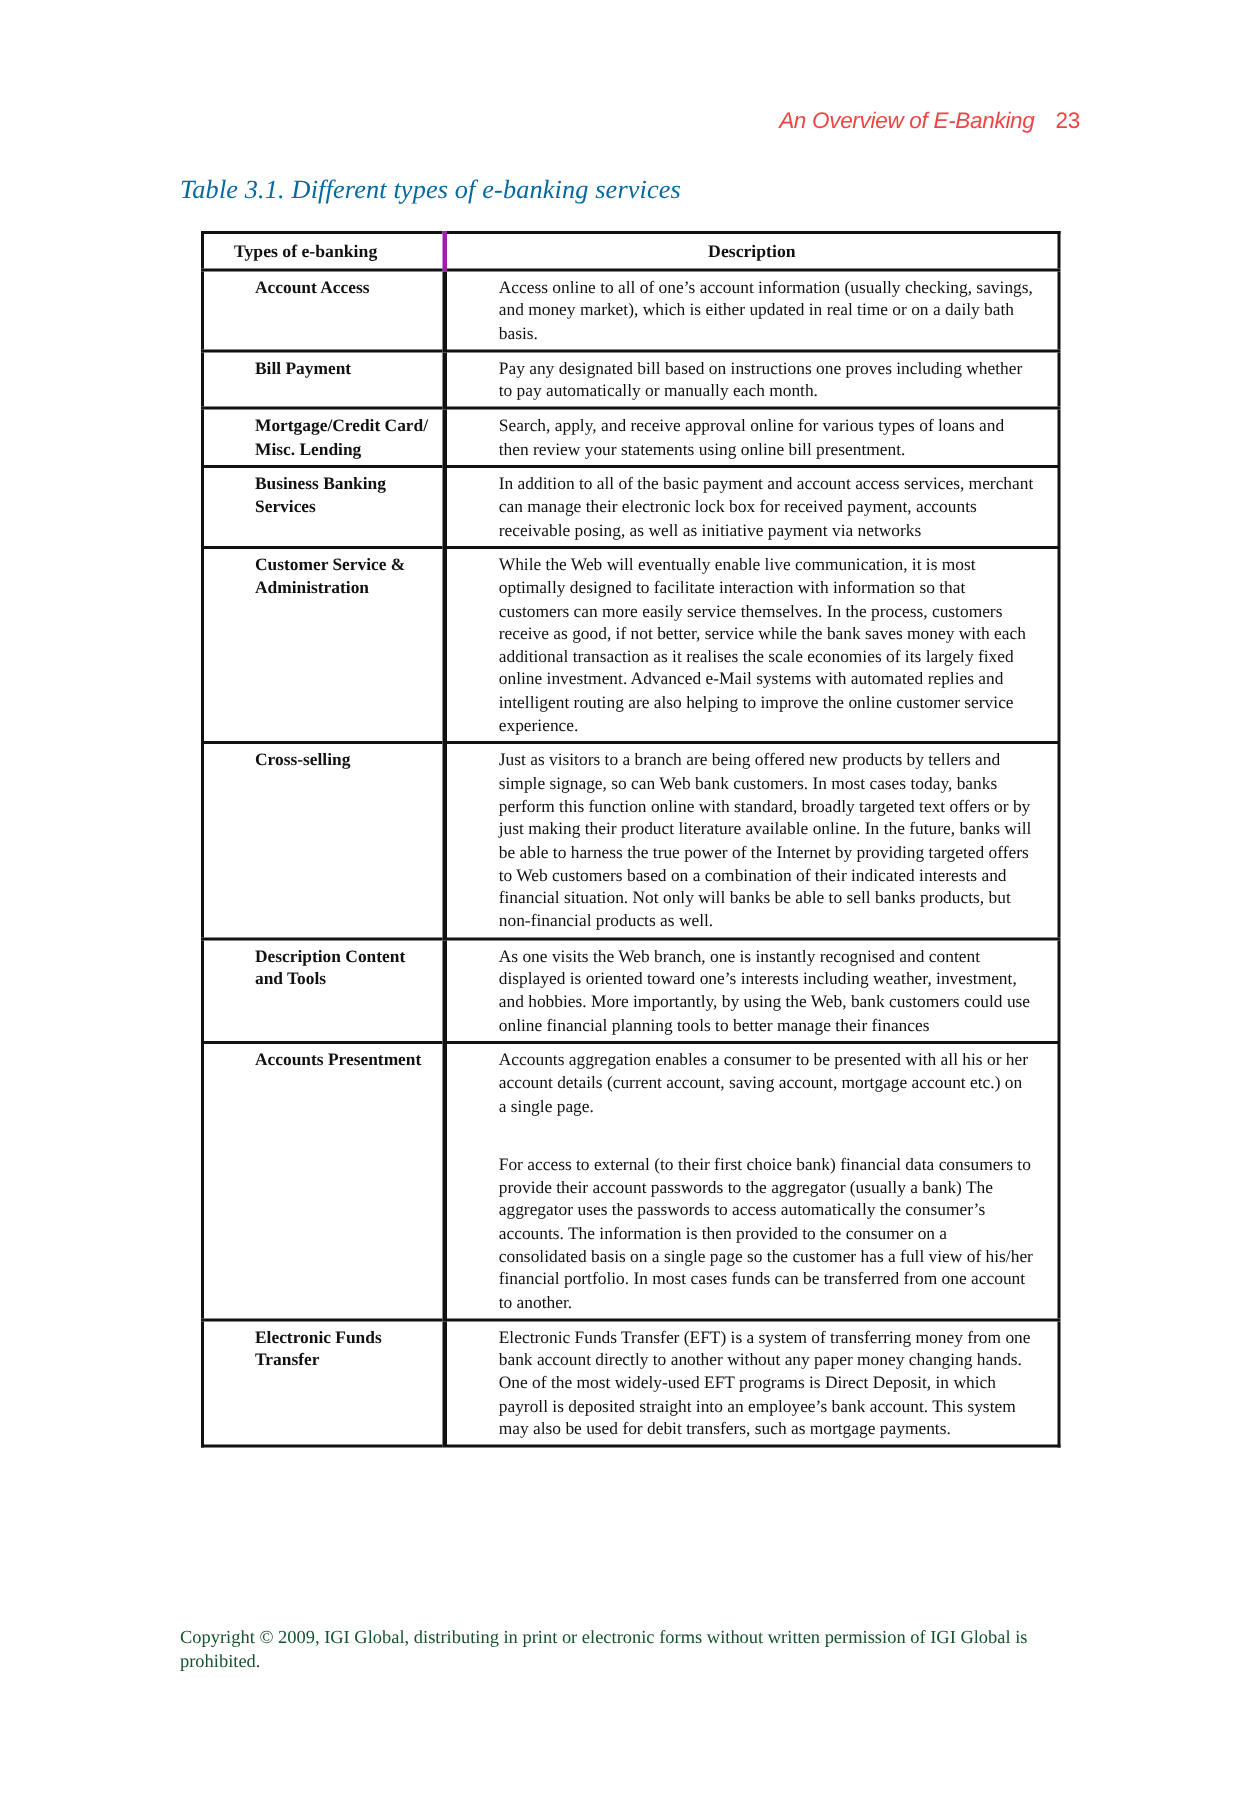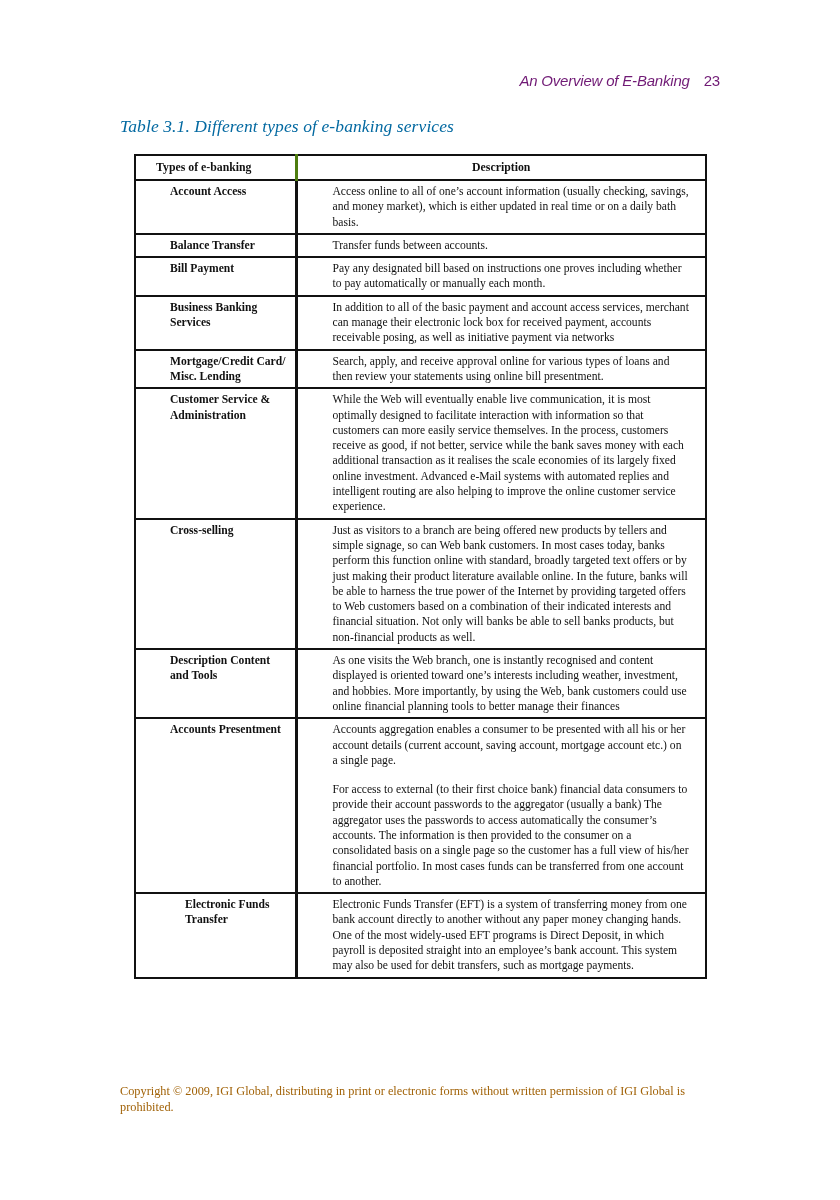--- a/index.html
+++ b/index.html
@@ -15,21 +15,21 @@
       color: #111111;
       font-family: "Liberation Serif", "DejaVu Serif", serif;
     }
     .running-header {
       position: absolute;
       top: 72px;
       right: 120px;
       font-family: "Liberation Sans", "DejaVu Sans", sans-serif;
       font-style: italic;
       font-size: 15px;
-      color: #701a75;
+      color: #ef4444;
       letter-spacing: -0.2px;
     }
     .running-header .page-num {
       font-style: normal;
       margin-left: 14px;
     }
     .table-caption {
       position: absolute;
       top: 116px;
       left: 120px;
@@ -58,60 +58,60 @@
     table.banking th {
       font-weight: bold;
       font-size: 11.8px;
       padding: 3px 4px 3px 4px;
       border-bottom: 2px solid #111;
       height: 17px;
     }
     table.banking th.h1 {
       text-align: left;
       padding-left: 20px;
-      border-right: 3px solid #4d7c0f;
+      border-right: 3px solid #a21caf;
     }
     table.banking th.h2 {
       text-align: center;
       margin-left: 32px;
     }
     table.banking td {
       vertical-align: top;
       padding: 3px 14px 3px 19px;
       border-bottom: 2px solid #111;
     }
     table.banking td.type {
       font-weight: bold;
       border-right: 3px solid #111;
       padding-left: 34px;
       padding-right: 6px;
     }
     table.banking td.type.indent {
-      padding-left: 49px;
+      padding-left: 34px;
     }
     table.banking td.desc {
       padding-left: 35px;
       padding-right: 16px;
       text-align: left;
     }
     table.banking tr:last-child td {
       border-bottom: none;
     }
     .para + .para {
-      margin-top: 14px;
+      margin-top: 24px;
     }
     .copyright {
       position: absolute;
       top: 1084px;
       left: 120px;
       width: 602px;
       font-family: "Liberation Serif", "DejaVu Serif", serif;
       font-size: 12.3px;
       line-height: 15.5px;
-      color: #a16207;
+      color: #14532d;
     }
   </style>
 </head>
 <body>
 
 <div class="running-header">
   <span>An Overview of E-Banking</span><span class="page-num">23</span>
 </div>
 
 <div class="table-caption">Table 3.1. Different types of e-banking services</div>
@@ -129,41 +129,35 @@
       </tr>
     </thead>
     <tbody>
       <tr>
         <td class="type">Account Access</td>
         <td class="desc">
             <div class="para">Access online to all of one’s account information (usually checking, savings, and money market), which is either updated in real time or on a daily bath basis.</div>
           </td>
       </tr>
       <tr>
-        <td class="type">Balance Transfer</td>
-        <td class="desc">
-            <div class="para">Transfer funds between accounts.</div>
-          </td>
-      </tr>
-      <tr>
         <td class="type">Bill Payment</td>
         <td class="desc">
             <div class="para">Pay any designated bill based on instructions one proves including whether to pay automatically or manually each month.</div>
           </td>
       </tr>
       <tr>
+        <td class="type">Mortgage/Credit Card/ Misc. Lending</td>
+        <td class="desc">
+            <div class="para">Search, apply, and receive approval online for various types of loans and then review your statements using online bill presentment.</div>
+          </td>
+      </tr>
+      <tr>
         <td class="type">Business Banking Services</td>
         <td class="desc">
             <div class="para">In addition to all of the basic payment and account access services, merchant can manage their electronic lock box for received payment, accounts receivable posing, as well as initiative payment via networks</div>
-          </td>
-      </tr>
-      <tr>
-        <td class="type">Mortgage/Credit Card/ Misc. Lending</td>
-        <td class="desc">
-            <div class="para">Search, apply, and receive approval online for various types of loans and then review your statements using online bill presentment.</div>
           </td>
       </tr>
       <tr>
         <td class="type">Customer Service &amp; Administration</td>
         <td class="desc">
             <div class="para">While the Web will eventually enable live communication, it is most optimally designed to facilitate interaction with information so that customers can more easily service themselves. In the process, customers receive as good, if not better, service while the bank saves money with each additional transaction as it realises the scale economies of its largely fixed online investment. Advanced e-Mail systems with automated replies and intelligent routing are also helping to improve the online customer service experience.</div>
           </td>
       </tr>
       <tr>
         <td class="type">Cross-selling</td>

